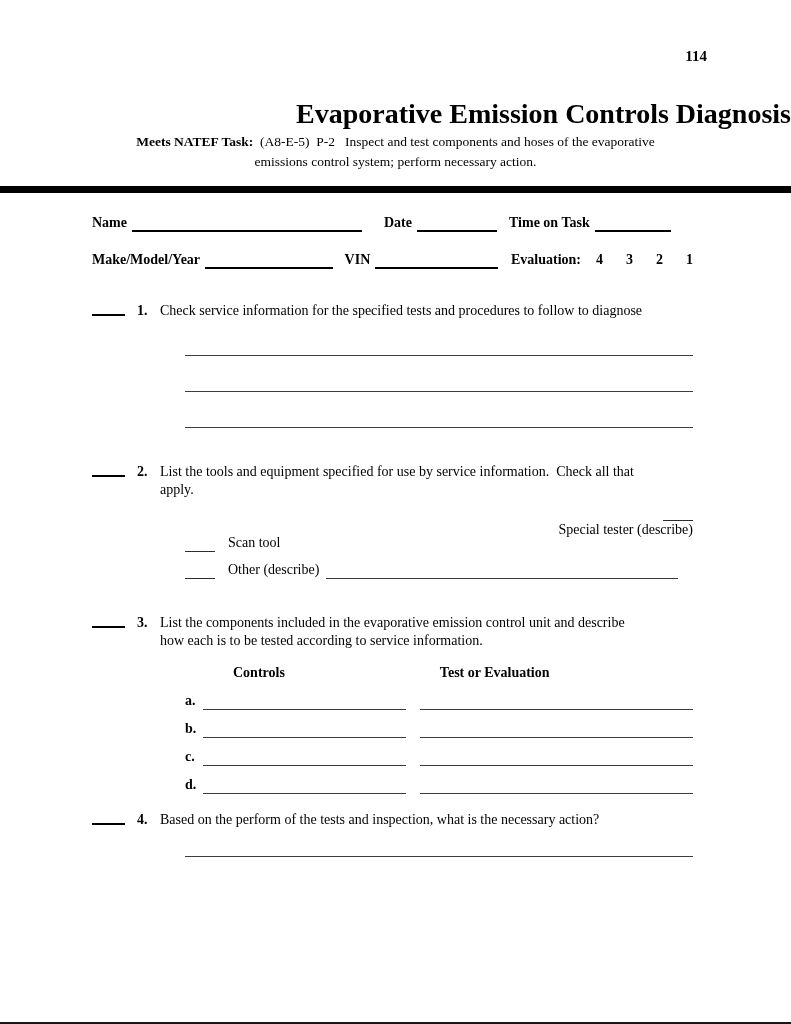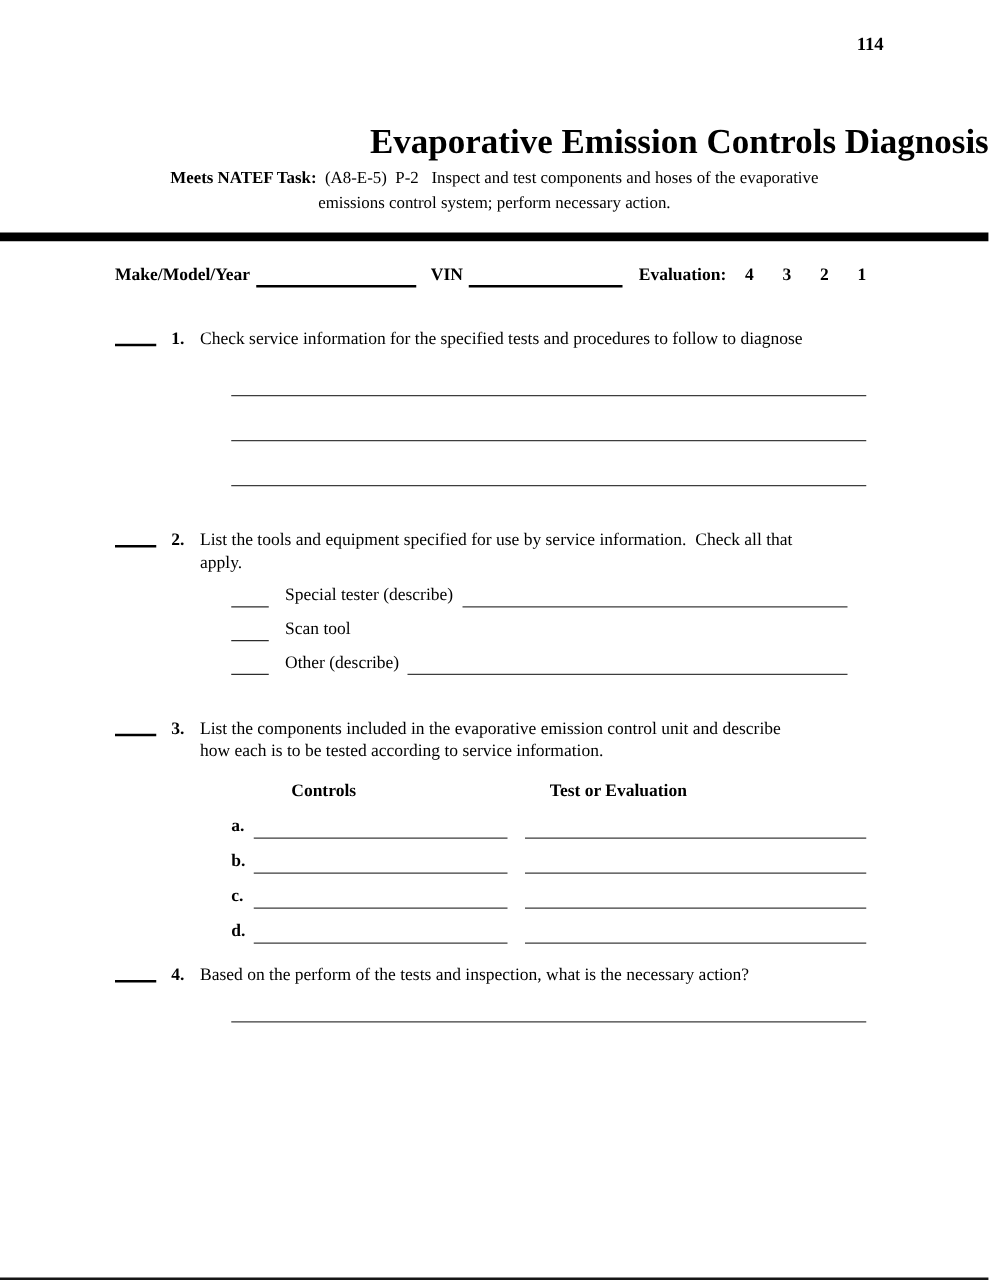--- a/index.html
+++ b/index.html
@@ -1,21 +1,21 @@
 <!DOCTYPE html>
 <html><head>
 <meta charset="utf-8">
 <style>
   * { margin:0; padding:0; box-sizing:border-box; }
   html,body { background:#fff; }
   body { width:791px; font-family:"Liberation Serif","DejaVu Serif",serif; color:#000; }
   .page {
     position:relative; width:791px; height:1024px; background:#ffffff; overflow:hidden;
   }
-  .page-number { position:absolute; top:28px; right:84px; font-weight:bold; font-size:15px; }
+  .page-number { position:absolute; top:48px; right:84px; font-weight:bold; font-size:15px; }
   .doc-title { margin-top:98px; text-align:right; font-weight:bold; font-size:28px; line-height:32px; }
   .natef { margin-top:4px; text-align:center; font-size:13.5px; line-height:15.5px; white-space:pre; }
   .natef .b { font-weight:bold;text-align:center; }
   .top-rule { margin-top:17px; height:7px; background:#000; width:100%; }
   .bottom-rule { position:absolute; left:0; right:0; bottom:0; height:2px; background:#161616; }
 
   .content { margin-left:92px; margin-right:98px; font-size:14px; line-height:18px; }
 
   
   .info-row { display:flex; align-items:flex-end; font-weight:bold; white-space:pre; }
@@ -42,21 +42,21 @@
   .q4 { margin-top:17px; }
   .score-blank { width:33px; border-bottom:2px solid #000; height:14px; flex:none; }
   .q-num { font-weight:bold; width:23px; margin-left:12px; flex:none; }
   .q-body { flex:1; min-width:0; }
   .q-line { white-space:pre; }
 
   .answer-line { border-bottom:1px solid #3d3d3d; height:36px; margin-left:25px; }
   .answer-line.single { height:28px; }
 
   .check-item { display:flex; align-items:flex-end; margin-left:25px; margin-top:9px; height:18px; }
-  .check-item.first { margin-top:8px; }
+  .check-item.first { margin-top:8px;flex-direction:column; }
   .check-blank { width:30px; border-bottom:1px solid #2c2c2c; height:14px; flex:none; }
   .check-label { margin-left:13px; white-space:pre; }
   .fill-line { flex:1; border-bottom:1px solid #3d3d3d; height:14px; margin-left:7px; margin-right:15px; }
 
   .comp-headers { display:flex; margin-top:14px; font-weight:bold; }
   .col1-h { margin-left:73px; }
   .col2-h { margin-left:155px; }
   .comp-row { display:flex; align-items:flex-end; margin-top:10px; height:18px; }
   .row-label { font-weight:bold; width:18px; margin-left:25px; flex:none; }
   .comp-line { width:203px; border-bottom:1px solid #3d3d3d; height:14px; flex:none; }
@@ -71,20 +71,28 @@
 
   <div class="doc-title">Evaporative Emission Controls Diagnosis</div>
 
   <div class="natef"><span class="b">Meets NATEF Task:</span><span>  (A8-E-5)  P-2   Inspect and test components and hoses of the evaporative</span></div>
   <div class="natef">emissions control system; perform necessary action.</div>
 
   <div class="top-rule"></div>
 
   <div class="content">
 
+    <div class="info-row r1">
+      <span class="lbl">Name</span>
+      <span class="blank name"></span>
+      <span class="lbl date">Date</span>
+      <span class="blank date"></span>
+      <span class="lbl time">Time on Task</span>
+      <span class="blank time"></span>
+    </div>
 
     <div class="info-row r2">
       <span class="lbl">Make/Model/Year</span>
       <span class="blank make"></span>
       <span class="lbl vin">VIN</span>
       <span class="blank vin"></span>
       <span class="lbl eval">Evaluation:</span>
       <span class="score-num first">4</span>
       <span class="score-num">3</span>
       <span class="score-num">2</span>

